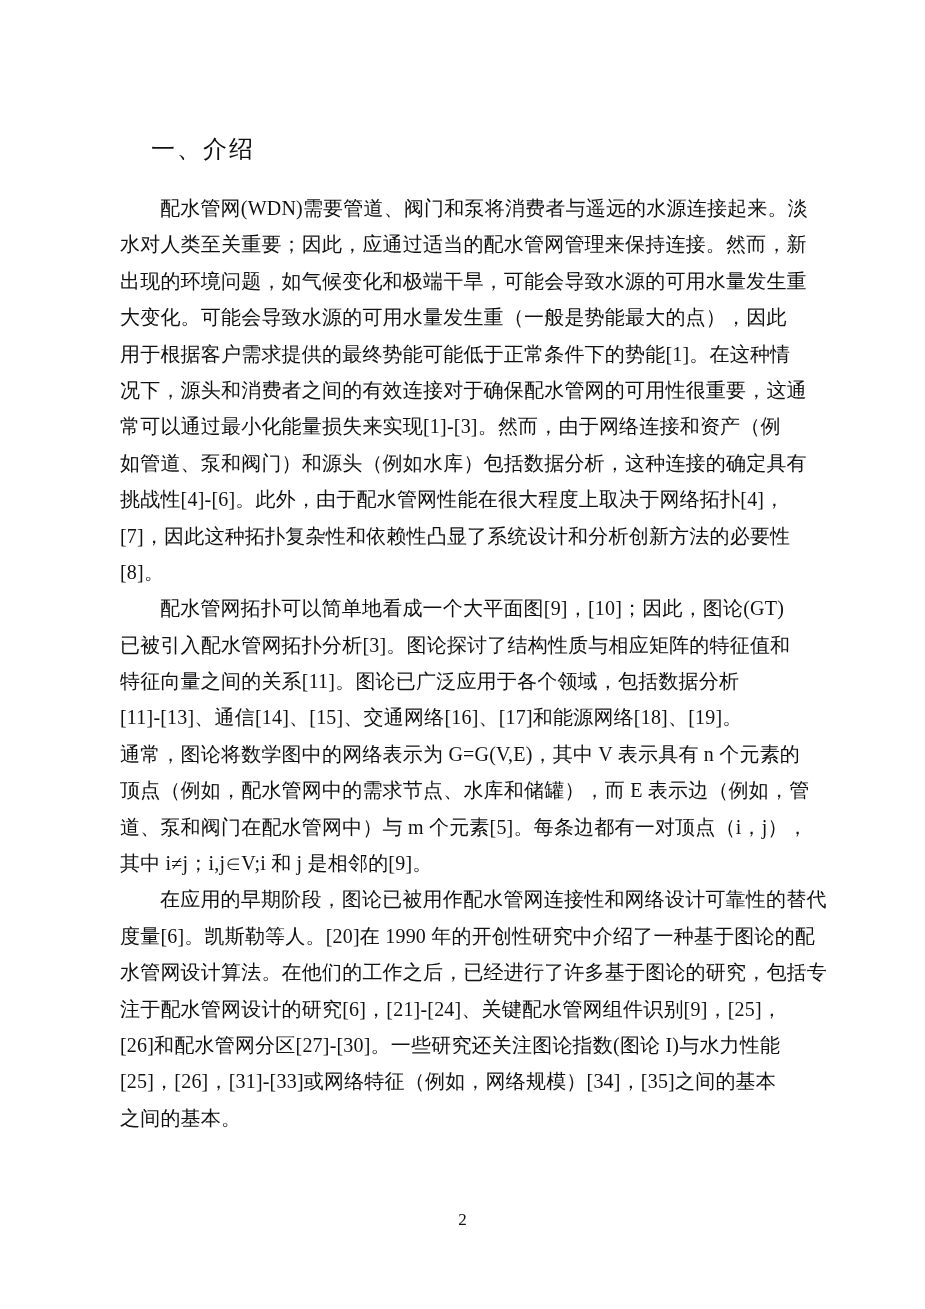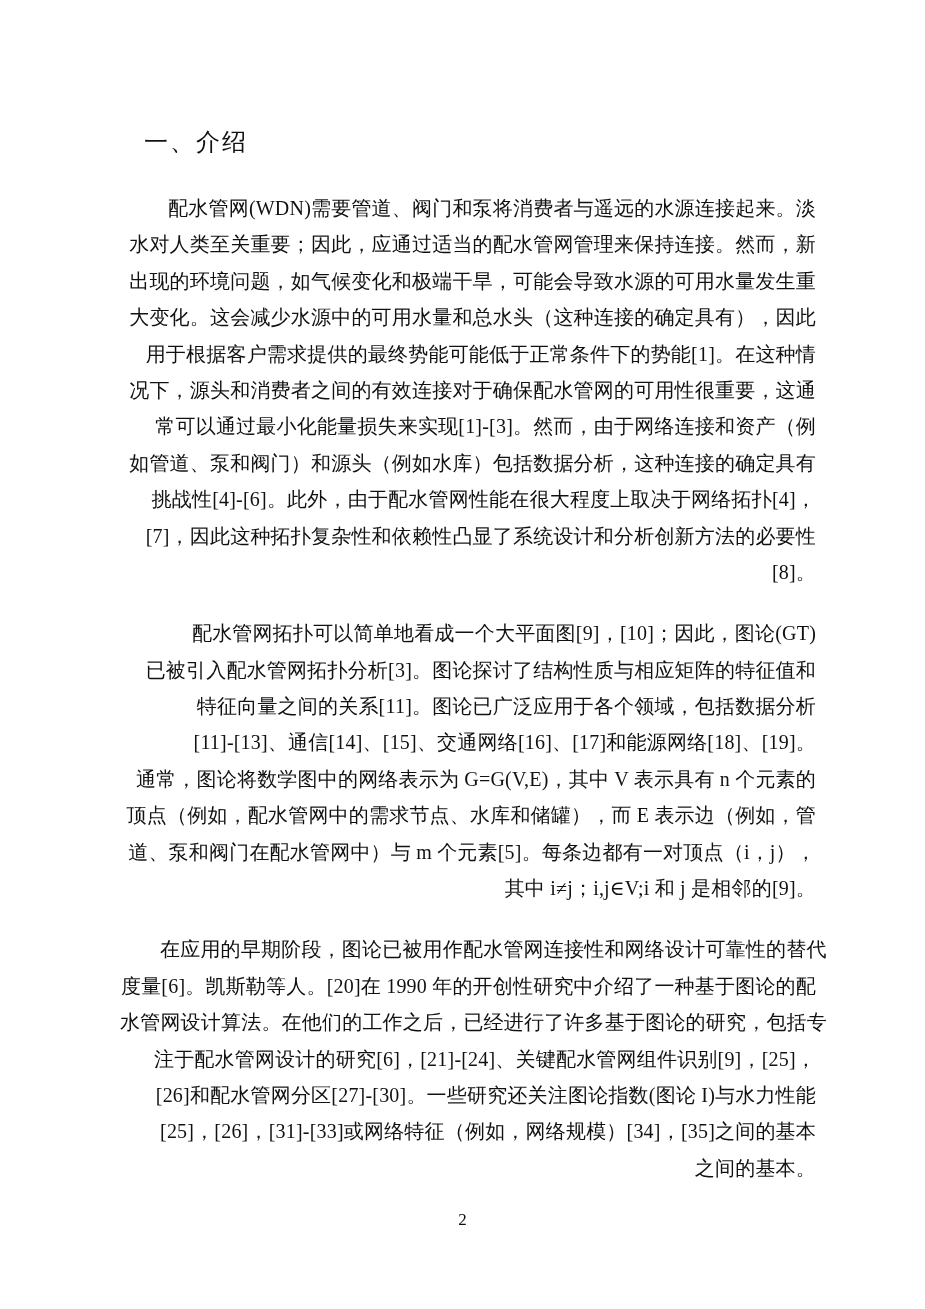--- a/index.html
+++ b/index.html
@@ -13,38 +13,37 @@
     height: 1309px;
     background: #ffffff;
     color: #111111;
     font-family: "Liberation Serif", "DejaVu Serif", serif;
     overflow: hidden;
   }
   .heading {
     position: absolute;
     left: 140px;
     top: 122px;
-    margin: 4px;
+    margin: 11px;
     font-size: 24px;
     font-weight: normal;
     letter-spacing: 2px;
     color: #111111;
   }
   .doc-body {
     position: absolute;
     left: 120px;
     top: 190px;
     width: 696px;
   }
   .paragraph {
     margin: 0;
-    text-align: right;
   }
   .paragraph + .paragraph {
-    margin-top: 25px;
+    font-family: Liberation Serif, serif;
   }
   .line {
     display: block;
     font-size: 20px;
     line-height: 36.4px;
     height: 36.4px;
     white-space: nowrap;
     letter-spacing: 0.2px;
     color: #111111;
   }
@@ -65,21 +64,21 @@
 <body>
 
 <div class="page">
   <h1 class="heading">一、介绍</h1>
 
   <div class="doc-body" id="doc-body">
       <div class="paragraph">
         <span class="line first">配水管网(WDN)需要管道、阀门和泵将消费者与遥远的水源连接起来。淡</span>
         <span class="line">水对人类至关重要；因此，应通过适当的配水管网管理来保持连接。然而，新</span>
         <span class="line">出现的环境问题，如气候变化和极端干旱，可能会导致水源的可用水量发生重</span>
-        <span class="line">大变化。这会减少水源中的可用水量和总水头（这种连接的确定具有），因此</span>
+        <span class="line">大变化。可能会导致水源的可用水量发生重（一般是势能最大的点），因此</span>
         <span class="line">用于根据客户需求提供的最终势能可能低于正常条件下的势能[1]。在这种情</span>
         <span class="line">况下，源头和消费者之间的有效连接对于确保配水管网的可用性很重要，这通</span>
         <span class="line">常可以通过最小化能量损失来实现[1]-[3]。然而，由于网络连接和资产（例</span>
         <span class="line">如管道、泵和阀门）和源头（例如水库）包括数据分析，这种连接的确定具有</span>
         <span class="line">挑战性[4]-[6]。此外，由于配水管网性能在很大程度上取决于网络拓扑[4]，</span>
         <span class="line">[7]，因此这种拓扑复杂性和依赖性凸显了系统设计和分析创新方法的必要性</span>
         <span class="line">[8]。</span>
       </div>
       <div class="paragraph">
         <span class="line first">配水管网拓扑可以简单地看成一个大平面图[9]，[10]；因此，图论(GT)</span>

